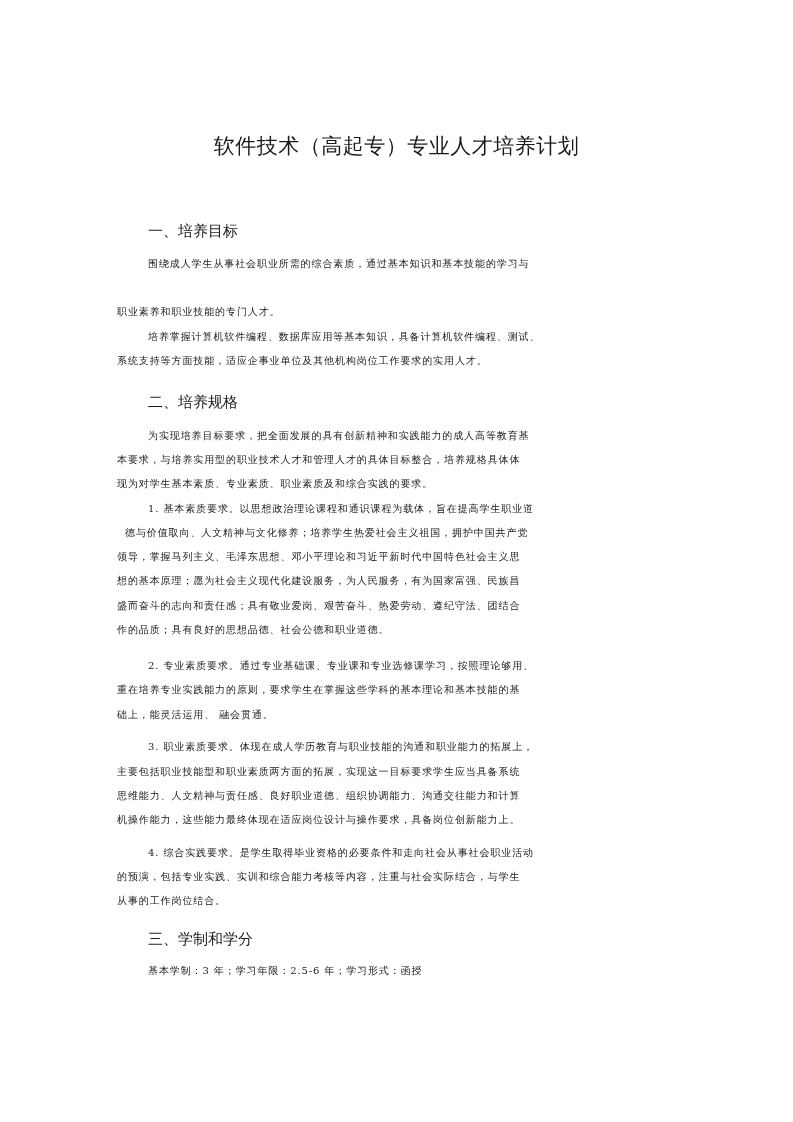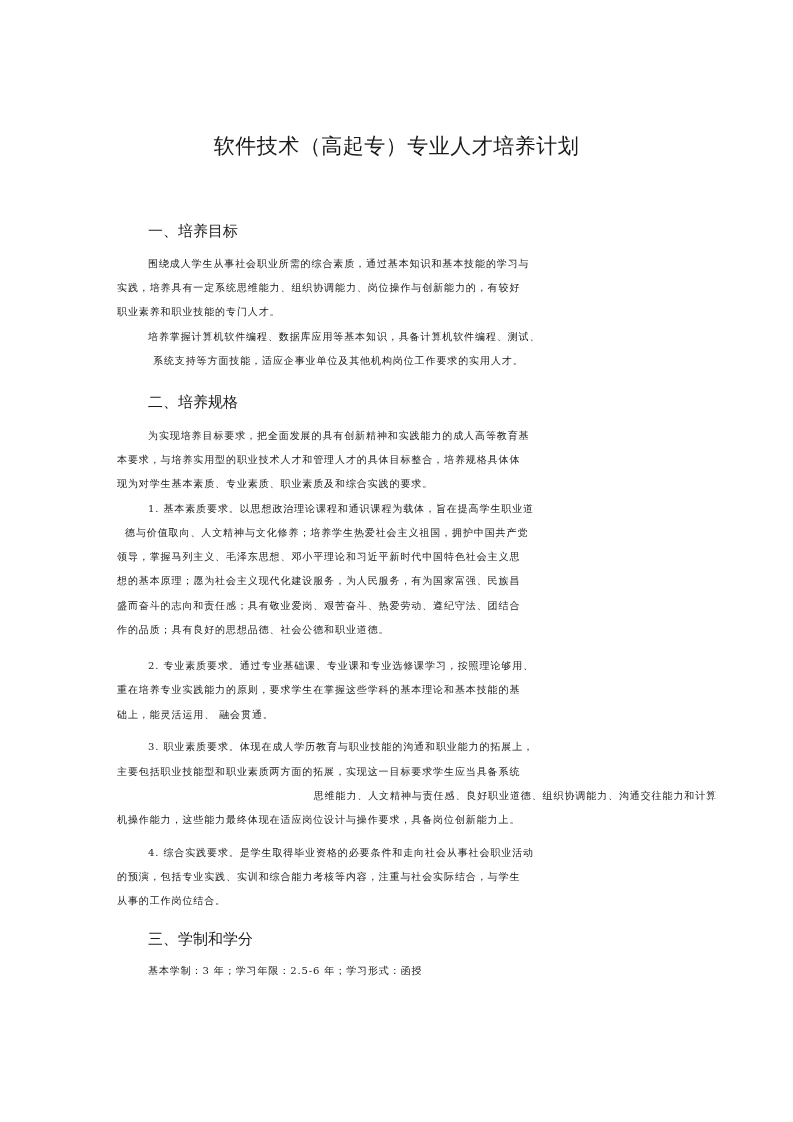--- a/index.html
+++ b/index.html
@@ -58,46 +58,45 @@
 </head>
 <body>
 
 <div class="page">
 
   <div class="title">软件技术（高起专）专业人才培养计划</div>
 
   <div class="heading" style="top:221px;">一、培养目标</div>
 
   <div class="line indent" style="top:254px;">围绕成人学生从事社会职业所需的综合素质，通过基本知识和基本技能的学习与</div>
-  <div class="line" style="top:278px;">实践，培养具有一定系统思维能力、组织协调能力、岗位操作与创新能力的，有较好</div>
   <div class="line" style="top:302px;">职业素养和职业技能的专门人才。</div>
 
   <div class="line indent" style="top:327px;">培养掌握计算机软件编程、数据库应用等基本知识，具备计算机软件编程、测试、</div>
-  <div class="line" style="top:351px;margin-left:36px;">系统支持等方面技能，适应企事业单位及其他机构岗位工作要求的实用人才。</div>
+  <div class="line" style="top:351px;">系统支持等方面技能，适应企事业单位及其他机构岗位工作要求的实用人才。</div>
 
   <div class="heading" style="top:392px;">二、培养规格</div>
 
   <div class="line indent" style="top:426px;">为实现培养目标要求，把全面发展的具有创新精神和实践能力的成人高等教育基</div>
   <div class="line" style="top:450px;">本要求，与培养实用型的职业技术人才和管理人才的具体目标整合，培养规格具体体</div>
   <div class="line" style="top:474px;">现为对学生基本素质、专业素质、职业素质及和综合实践的要求。</div>
 
   <div class="line indent" style="top:499px;">1. 基本素质要求。以思想政治理论课程和通识课程为载体，旨在提高学生职业道</div>
   <div class="line" style="top:523px;margin-left:8px;">德与价值取向、人文精神与文化修养；培养学生热爱社会主义祖国，拥护中国共产党</div>
   <div class="line" style="top:547px;">领导，掌握马列主义、毛泽东思想、邓小平理论和习近平新时代中国特色社会主义思</div>
   <div class="line" style="top:571px;">想的基本原理；愿为社会主义现代化建设服务，为人民服务，有为国家富强、民族昌</div>
   <div class="line" style="top:596px;">盛而奋斗的志向和责任感；具有敬业爱岗、艰苦奋斗、热爱劳动、遵纪守法、团结合</div>
   <div class="line" style="top:620px;">作的品质；具有良好的思想品德、社会公德和职业道德。</div>
 
   <div class="line indent" style="top:656px;">2. 专业素质要求。通过专业基础课、专业课和专业选修课学习，按照理论够用、</div>
   <div class="line" style="top:680px;">重在培养专业实践能力的原则，要求学生在掌握这些学科的基本理论和基本技能的基</div>
   <div class="line" style="top:705px;">础上，能灵活运用、 融会贯通。</div>
 
   <div class="line indent" style="top:737px;">3. 职业素质要求。体现在成人学历教育与职业技能的沟通和职业能力的拓展上，</div>
   <div class="line" style="top:762px;">主要包括职业技能型和职业素质两方面的拓展，实现这一目标要求学生应当具备系统</div>
-  <div class="line" style="top:786px;text-align:right;">思维能力、人文精神与责任感、良好职业道德、组织协调能力、沟通交往能力和计算</div>
+  <div class="line" style="top:786px;">思维能力、人文精神与责任感、良好职业道德、组织协调能力、沟通交往能力和计算</div>
   <div class="line" style="top:810px;">机操作能力，这些能力最终体现在适应岗位设计与操作要求，具备岗位创新能力上。</div>
 
   <div class="line indent" style="top:843px;">4. 综合实践要求。是学生取得毕业资格的必要条件和走向社会从事社会职业活动</div>
   <div class="line" style="top:867px;">的预演，包括专业实践、实训和综合能力考核等内容，注重与社会实际结合，与学生</div>
   <div class="line" style="top:891px;">从事的工作岗位结合。</div>
 
   <div class="heading" style="top:929px;">三、学制和学分</div>
 
   <div class="line indent" style="top:961px;">基本学制：3 年；学习年限：2.5-6 年；学习形式：函授</div>
 

